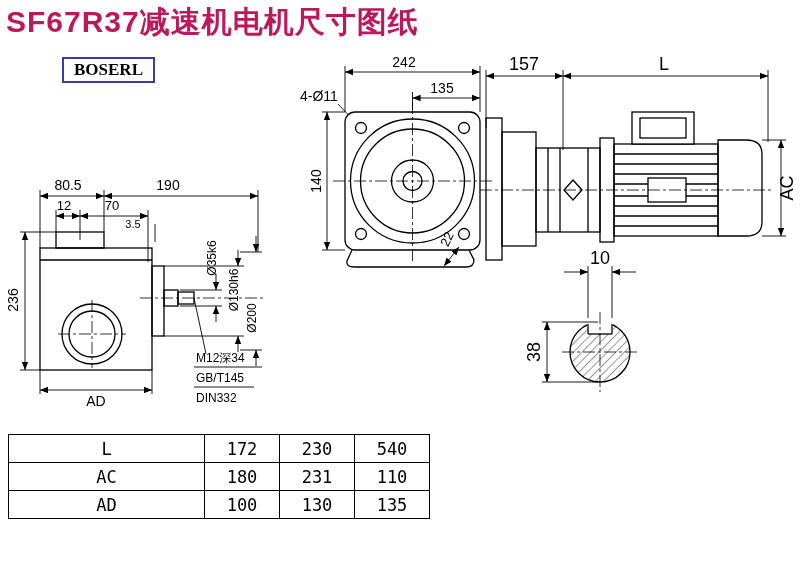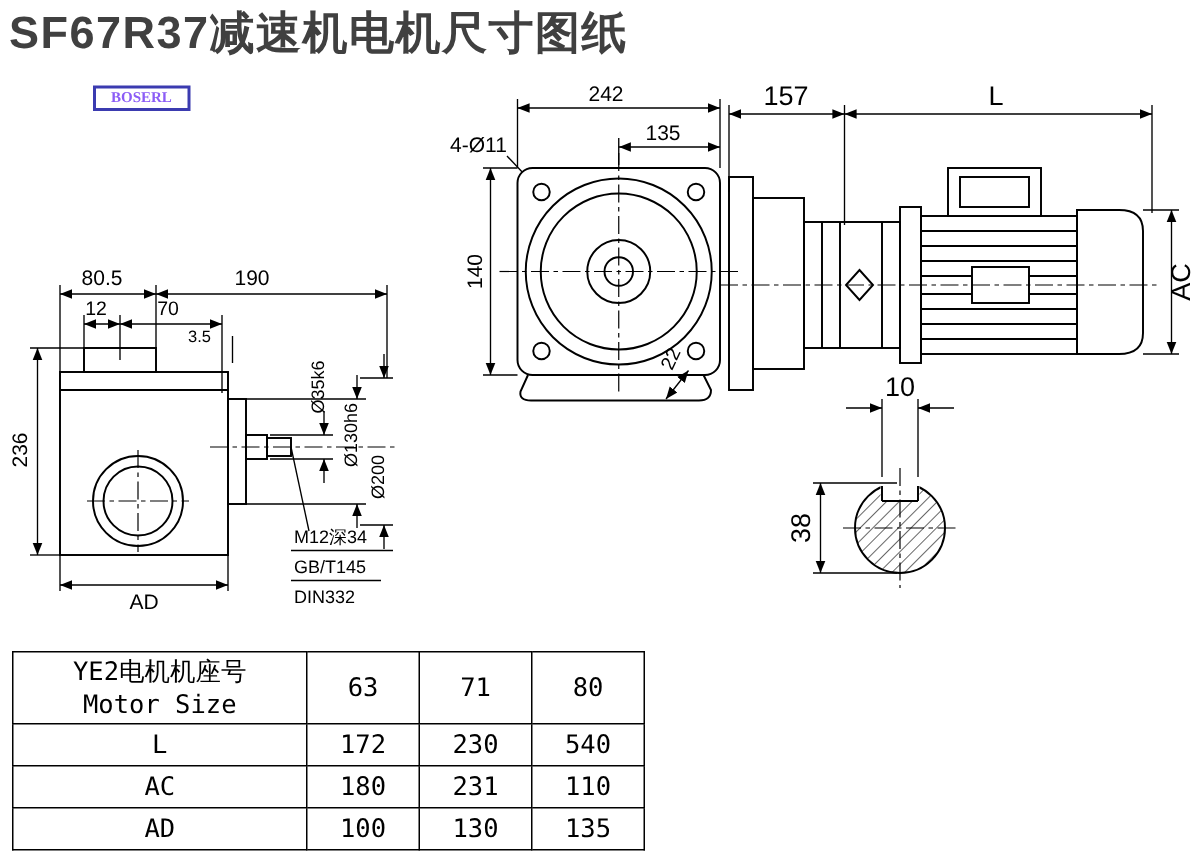--- a/index.html
+++ b/index.html
@@ -1,22 +1,22 @@
 <!DOCTYPE html>
 <html><head>
 <meta charset="utf-8">
 <style>
   * { margin:0; padding:0; box-sizing:border-box; }
   html,body { width:800px; height:574px; background:#fff; overflow:hidden;
               font-family:"Liberation Sans", sans-serif; color:#000; position:relative; }
   .title { position:absolute; left:6px; top:2px; font-size:30px; font-weight:bold;
-           letter-spacing:1px; color:#404040; white-space:nowrap; }
+           letter-spacing:1px; color:#be185d; white-space:nowrap; }
   .logo  { position:absolute; left:62px; top:57px; border:2px solid #3b3bb0;
-           color:#8b5cf6; font-family:"Liberation Serif", serif; font-weight:bold;
-           font-size:10px; padding:1px 10px; background:#fff; z-index:5; }
+           color:#000000; font-family:"Liberation Serif", serif; font-weight:bold;
+           font-size:17px; padding:1px 10px; background:#fff; z-index:5; }
   .canvas { position:absolute; left:0; top:0; }
   svg text { font-family:"Liberation Sans", sans-serif; fill:#000; }
   .t13 { font-size:13px; }
   .t12 { font-size:12px; }
   .t11 { font-size:11px; }
   .t14 { font-size:14px; }
   .t17 { font-size:18px; }
   .ln  { stroke:#000; stroke-width:1.3; fill:none; }
   .lnf { stroke:#000; stroke-width:1.3; fill:#fff; }
   .dim { stroke:#000; stroke-width:0.9; fill:none; }
@@ -206,29 +206,20 @@
     <text class="t12" x="196" y="362" text-anchor="start">M12深34</text>
     <line class="dim" x1="194" y1="367" x2="262" y2="367"></line>
     <text class="t12" x="196" y="382" text-anchor="start">GB/T145</text>
     <line class="dim" x1="194" y1="387" x2="254" y2="387"></line>
     <text class="t12" x="196" y="402" text-anchor="start">DIN332</text>
   </g>
 </svg>
 
 <table class="size-table">
   <tbody>
-      <tr class="hdr">
-    <td class="c0">
-      <div>YE2电机机座号</div>
-      <div>Motor Size</div>
-    </td>
-    <td class="cv">63</td>
-    <td class="cv">71</td>
-    <td class="cv">80</td>
-  </tr>
   <tr class="row">
     <td class="c0">L</td>
     <td class="cv">172</td>
     <td class="cv">230</td>
     <td class="cv">540</td>
   </tr>
   <tr class="row">
     <td class="c0">AC</td>
     <td class="cv">180</td>
     <td class="cv">231</td>

